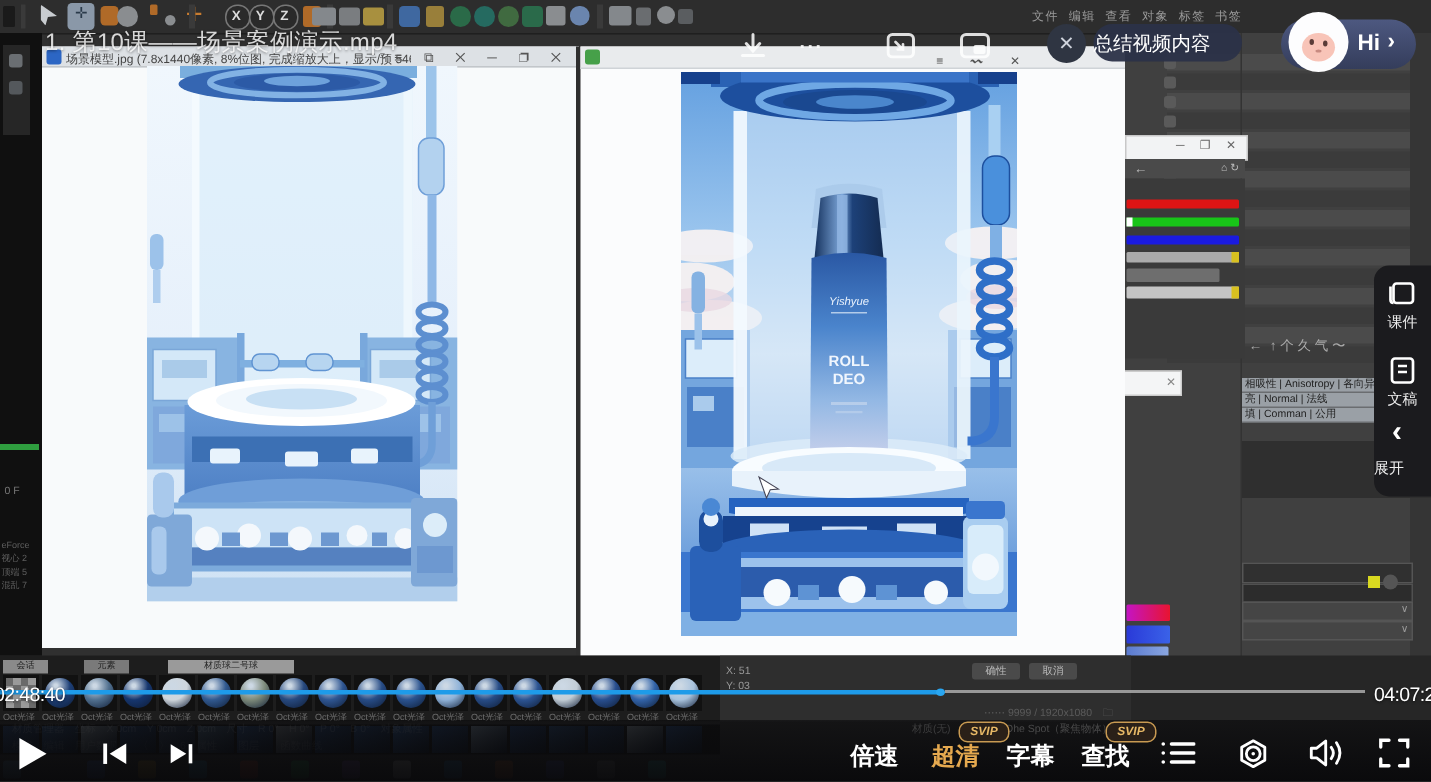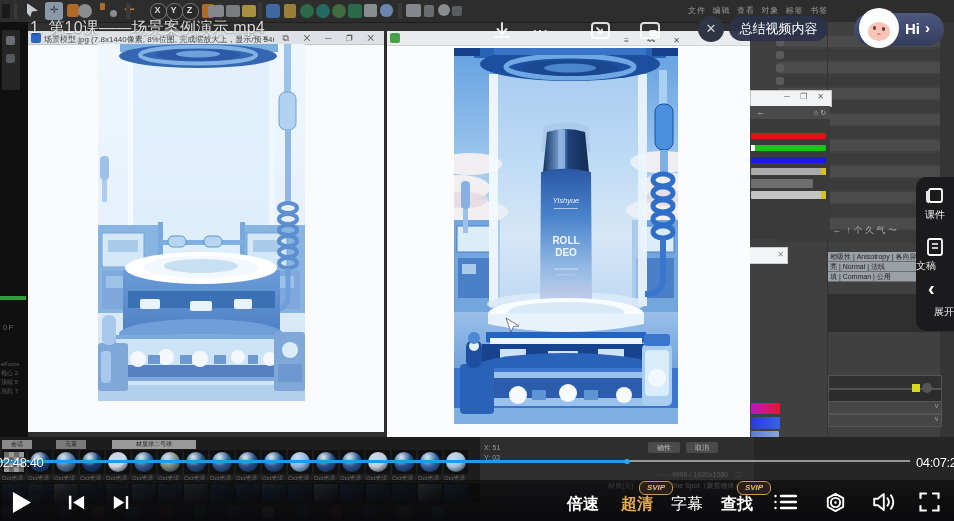--- a/index.html
+++ b/index.html
@@ -456,44 +456,44 @@
       <path d="M6 6 l5 5 M11 7.5 V11 H7.5" stroke="#fff" stroke-width="1.8" fill="none" stroke-linecap="round"></path>
     </svg>
 <svg class="abs" style="left:160px;top:1px" width="20" height="17" viewBox="0 0 20 17" opacity="0.85">
       <rect x="1" y="1" width="18" height="15" rx="3" fill="none" stroke="#fff" stroke-width="2"></rect>
       <rect x="9" y="8" width="8" height="6" rx="1.5" fill="#fff"></rect>
     </svg>
   </div>
 
 <div class="abs" style="left:698px;top:16px;width:26px;height:26px;border-radius:50%;background:#2f3542;color:#cfd3dc;text-align:center;line-height:26px;font-size:13px">✕</div>
 
-<div class="abs" style="left:729px;top:16px;width:99px;height:25px;border-radius:13px;background:rgba(43,50,72,0.95);color:#fff;font-size:13px;text-align:center;line-height:25px">总结视频内容</div>
+<div class="abs" style="left:729px;top:16px;width:99px;height:25px;border-radius:13px;background:rgba(43,50,72,0.95);color:#fff;font-size:13px;text-align:left;line-height:25px">总结视频内容</div>
 
 <div class="abs" style="left:854px;top:13px;width:90px;height:33px;border-radius:17px;background:linear-gradient(180deg,#4d5880,#343d5b)"></div>
 <div class="abs" style="left:859px;top:8px;width:40px;height:40px;border-radius:50%;background:#fdfdfe"></div>
 <div class="abs" style="left:868px;top:22px;width:22px;height:19px;border-radius:50%;background:#f8c4b8"></div>
 <div class="abs" style="left:873px;top:26px;width:3px;height:4px;border-radius:50%;background:#5a3c38"></div>
 <div class="abs" style="left:877px;top:33px;width:4px;height:2px;border-radius:50%;background:#c88a80"></div>
 <div class="abs" style="left:882px;top:27px;width:3px;height:4px;border-radius:50%;background:#5a3c38"></div>
 <div class="abs" style="left:905px;top:20px;color:#fff;font-size:15px;font-weight:bold">Hi</div>
 <div class="abs" style="left:925px;top:19px;color:#fff;font-size:15px;font-weight:bold">›</div>
 
 <div class="abs" style="left:916px;top:177px;width:38px;height:154px;background:#1b1b1e;border-radius:10px 0 0 10px">
   <svg class="abs" style="left:9px;top:10px" width="20" height="20" viewBox="0 0 20 20">
       <rect x="4" y="2" width="13" height="13" rx="2" fill="none" stroke="#fff" stroke-width="1.8"></rect>
       <path d="M4 15 q-2 0 -2 -2 v-9" fill="none" stroke="#fff" stroke-width="1.8"></path>
     </svg>
   <div class="abs" style="left:0;top:31px;width:38px;text-align:center;color:#eee;font-size:10px">课件</div>
   <svg class="abs" style="left:9px;top:60px" width="20" height="20" viewBox="0 0 20 20">
       <rect x="3" y="2" width="14" height="16" rx="2" fill="none" stroke="#fff" stroke-width="1.8"></rect>
       <path d="M7 7 h6 M7 11 h6" stroke="#fff" stroke-width="1.6"></path>
     </svg>
-  <div class="abs" style="left:0;top:82px;width:38px;color:#eee;font-size:10px">文稿</div>
+  <div class="abs" style="left:0;top:82px;width:38px;text-align:center;color:#eee;font-size:10px">文稿</div>
   <div class="abs" style="left:12px;top:100px;width:22px;height:24px;color:#fff;font-size:20px;font-weight:bold">‹</div>
-  <div class="abs" style="left:0;top:128px;width:38px;text-align:right;color:#eee;font-size:10px">展开</div>
+  <div class="abs" style="left:0;top:128px;width:38px;text-align:left;color:#eee;font-size:10px">展开</div>
 </div>
 
 <div class="abs" style="left:0;top:460px;width:627px;height:3px;background:#1e9be9;z-index:30"></div>
 <div class="abs" style="left:624px;top:459px;width:6px;height:5px;border-radius:50%;background:#2aa6f0;z-index:30"></div>
 <div class="abs" style="left:630px;top:460px;width:280px;height:2px;background:rgba(190,190,190,0.75);z-index:30"></div>
 <div class="abs" style="left:-4px;top:455px;font-size:13px;letter-spacing:-0.4px;color:#fff;text-shadow:0 1px 2px rgba(0,0,0,0.6);z-index:31">02:48:40</div>
 <div class="abs" style="left:916px;top:455px;font-size:13px;letter-spacing:-0.4px;color:#fff;text-shadow:0 1px 2px rgba(0,0,0,0.6);z-index:31">04:07:21</div>
 
 <div class="abs" style="left:0;top:480px;width:954px;height:41px;background:linear-gradient(180deg,rgba(8,8,10,0.6),rgba(8,8,10,0.93));z-index:4"></div>
 <div class="abs" id="taskbar" style="left:0;top:504px;width:954px;height:17px">
@@ -541,21 +541,21 @@
     <rect x="1" y="0" width="3" height="16" fill="#fff"></rect>
     <path d="M19 0 L6 8 L19 16 z" fill="#fff"></path>
   </svg>
 <svg class="abs" style="left:113px;top:495px;z-index:6" width="16" height="15" viewBox="0 0 20 16">
     <rect x="16" y="0" width="3" height="16" fill="#fff"></rect>
     <path d="M1 0 L14 8 L1 16 z" fill="#fff"></path>
   </svg>
 
 <div class="abs" style="left:567px;top:494px;font-size:16px;font-weight:bold;color:#fff;z-index:6">倍速</div>
 <div class="abs" style="left:621px;top:494px;font-size:16px;font-weight:bold;color:#e5a94f;z-index:6">超清</div>
-<div class="abs" style="left:671px;top:494px;font-size:16px;font-weight:normal;color:#fff;z-index:6">字幕</div>
+<div class="abs" style="left:671px;top:494px;font-size:16px;font-weight:bold;color:#fff;z-index:6">字幕</div>
 <div class="abs" style="left:721px;top:494px;font-size:16px;font-weight:bold;color:#fff;z-index:6">查找</div>
 <div class="abs" style="left:639px;top:481px;width:32px;height:12px;border-radius:6px;z-index:6;background:#2a2018;border:1px solid #c89a52;color:#e8b966;font-size:8px;font-weight:bold;font-style:italic;text-align:center;line-height:12px">SVIP</div>
 <div class="abs" style="left:737px;top:481px;width:32px;height:12px;border-radius:6px;z-index:6;background:#2a2018;border:1px solid #c89a52;color:#e8b966;font-size:8px;font-weight:bold;font-style:italic;text-align:center;line-height:12px">SVIP</div>
 
 <svg class="abs" style="left:774px;top:494px;z-index:6" width="23" height="16" viewBox="0 0 23 16">
   <g stroke="#fff" stroke-width="2.4" stroke-linecap="round">
       <path d="M1.5 2 h0.01 M1.5 8 h0.01 M1.5 14 h0.01"></path>
       <path d="M7 2 H22 M7 8 H22 M7 14 H22"></path>
     </g>
 </svg>

